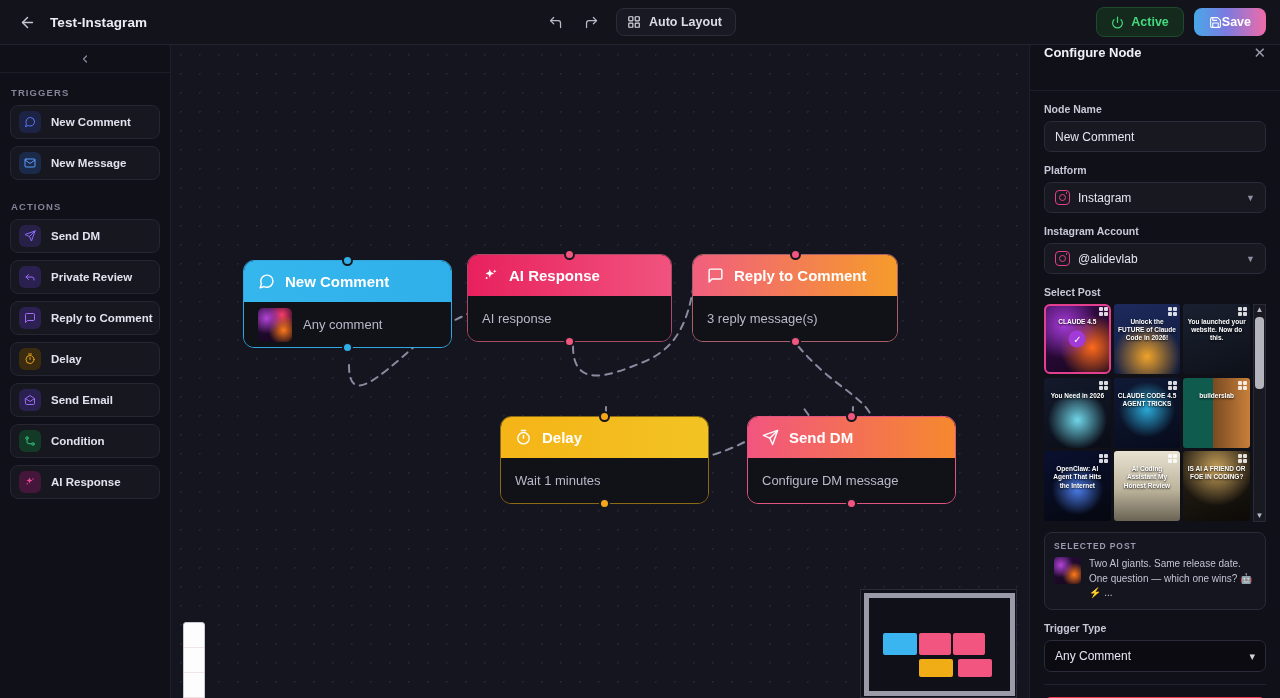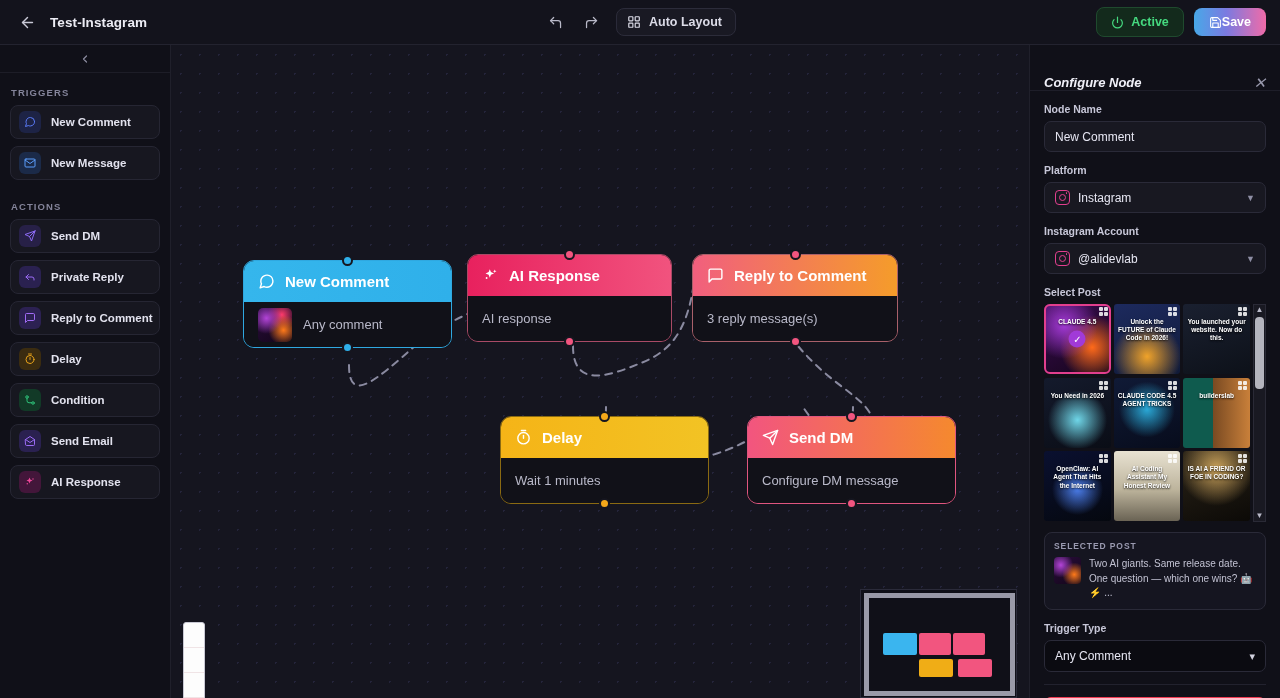--- a/index.html
+++ b/index.html
@@ -130,22 +130,22 @@
     background:#fdfdfd;border:1px solid #c9c9d4;border-radius:3px;
   }
   .zoomctl div{height:25px;border-bottom:1px solid #f0e4e6;}
 
   
   .panel{
     position:absolute;top:45px;right:0;width:251px;height:653px;
     background:#101018;border-left:1px solid #20202b;overflow:hidden;
   }
   .pn-head{
-    height:46px;display:flex;align-items:flex-end;justify-content:space-between;
-    padding:0 14px;border-bottom:1px solid #1e1e29;font-style:italic;
+    height:46px;display:flex;align-items:flex-start;justify-content:space-between;
+    padding:0 14px;border-bottom:1px solid #1e1e29;
   }
   .pn-title{font-size:13px;font-weight:700;color:#f0f0f8;}
   .pn-close{color:#9a9aae;cursor:pointer;font-size:15px;line-height:1;}
   .pn-body{padding:12px 14px 0 14px;}
   .fl{font-size:10.5px;font-weight:700;color:#c7c7d8;margin-bottom:6px;display:block;}
   .field{
     width:100%;height:31px;border-radius:7px;background:#181821;
     border:1px solid #2a2a38;color:#e6e6f2;font-size:12px;
     padding:0 10px;margin-bottom:12px;font-family:"Liberation Sans",sans-serif;
     display:flex;align-items:center;gap:8px;cursor:pointer;position:relative;
@@ -313,58 +313,58 @@
           </span>
           <span class="sb-label">Send DM</span>
         </div>
         <div class="sb-item">
           <span class="sb-ico" style="background:#2a2150;color:#9b6bf5">
             <svg viewBox="0 0 24 24" width="12" height="12" fill="none" stroke="currentColor" stroke-width="2" stroke-linecap="round" stroke-linejoin="round">
               <polyline points="9 17 4 12 9 7"></polyline>
               <path d="M20 18v-2a4 4 0 0 0-4-4H4"></path>
             </svg>
           </span>
-          <span class="sb-label">Private Reply</span>
+          <span class="sb-label">Private Review</span>
         </div>
         <div class="sb-item">
           <span class="sb-ico" style="background:#2c2152;color:#a06bf5">
             <svg viewBox="0 0 24 24" width="12" height="12" fill="none" stroke="currentColor" stroke-width="2" stroke-linecap="round" stroke-linejoin="round">
               <path d="M21 15a2 2 0 0 1-2 2H7l-4 4V5a2 2 0 0 1 2-2h14a2 2 0 0 1 2 2z"></path>
             </svg>
           </span>
           <span class="sb-label">Reply to Comment</span>
         </div>
         <div class="sb-item">
           <span class="sb-ico" style="background:#3b2c10;color:#e8a31a">
             <svg viewBox="0 0 24 24" width="12" height="12" fill="none" stroke="currentColor" stroke-width="2" stroke-linecap="round" stroke-linejoin="round">
               <circle cx="12" cy="13" r="8"></circle>
               <line x1="12" y1="9" x2="12" y2="13"></line>
               <line x1="9" y1="2" x2="15" y2="2"></line>
             </svg>
           </span>
           <span class="sb-label">Delay</span>
         </div>
         <div class="sb-item">
+          <span class="sb-ico" style="background:#2a2150;color:#9b6bf5">
+            <svg viewBox="0 0 24 24" width="12" height="12" fill="none" stroke="currentColor" stroke-width="2" stroke-linecap="round" stroke-linejoin="round">
+              <path d="M3 9l9-6 9 6v10a2 2 0 0 1-2 2H5a2 2 0 0 1-2-2z"></path>
+              <polyline points="3 9 12 15 21 9"></polyline>
+            </svg>
+          </span>
+          <span class="sb-label">Send Email</span>
+        </div>
+        <div class="sb-item">
           <span class="sb-ico" style="background:#123a27;color:#2fc27a">
             <svg viewBox="0 0 24 24" width="12" height="12" fill="none" stroke="currentColor" stroke-width="2" stroke-linecap="round" stroke-linejoin="round">
               <circle cx="6" cy="6" r="2.5"></circle>
               <circle cx="18" cy="18" r="2.5"></circle>
               <path d="M6 8.5v5a4 4 0 0 0 4 4h5.5"></path>
             </svg>
           </span>
           <span class="sb-label">Condition</span>
-        </div>
-        <div class="sb-item">
-          <span class="sb-ico" style="background:#2a2150;color:#9b6bf5">
-            <svg viewBox="0 0 24 24" width="12" height="12" fill="none" stroke="currentColor" stroke-width="2" stroke-linecap="round" stroke-linejoin="round">
-              <path d="M3 9l9-6 9 6v10a2 2 0 0 1-2 2H5a2 2 0 0 1-2-2z"></path>
-              <polyline points="3 9 12 15 21 9"></polyline>
-            </svg>
-          </span>
-          <span class="sb-label">Send Email</span>
         </div>
         <div class="sb-item">
           <span class="sb-ico" style="background:#43163a;color:#f0479a">
             <svg viewBox="0 0 24 24" width="12" height="12" fill="currentColor" stroke="none">
               <path d="M11 3l1.6 4.2L17 9l-4.4 1.8L11 15l-1.6-4.2L5 9l4.4-1.8z"></path>
               <path d="M18 3.5l.7 1.8 1.8.7-1.8.7-.7 1.8-.7-1.8-1.8-.7 1.8-.7z"></path>
               <circle cx="6.5" cy="15.5" r="1.3"></circle>
             </svg>
           </span>
           <span class="sb-label">AI Response</span>

